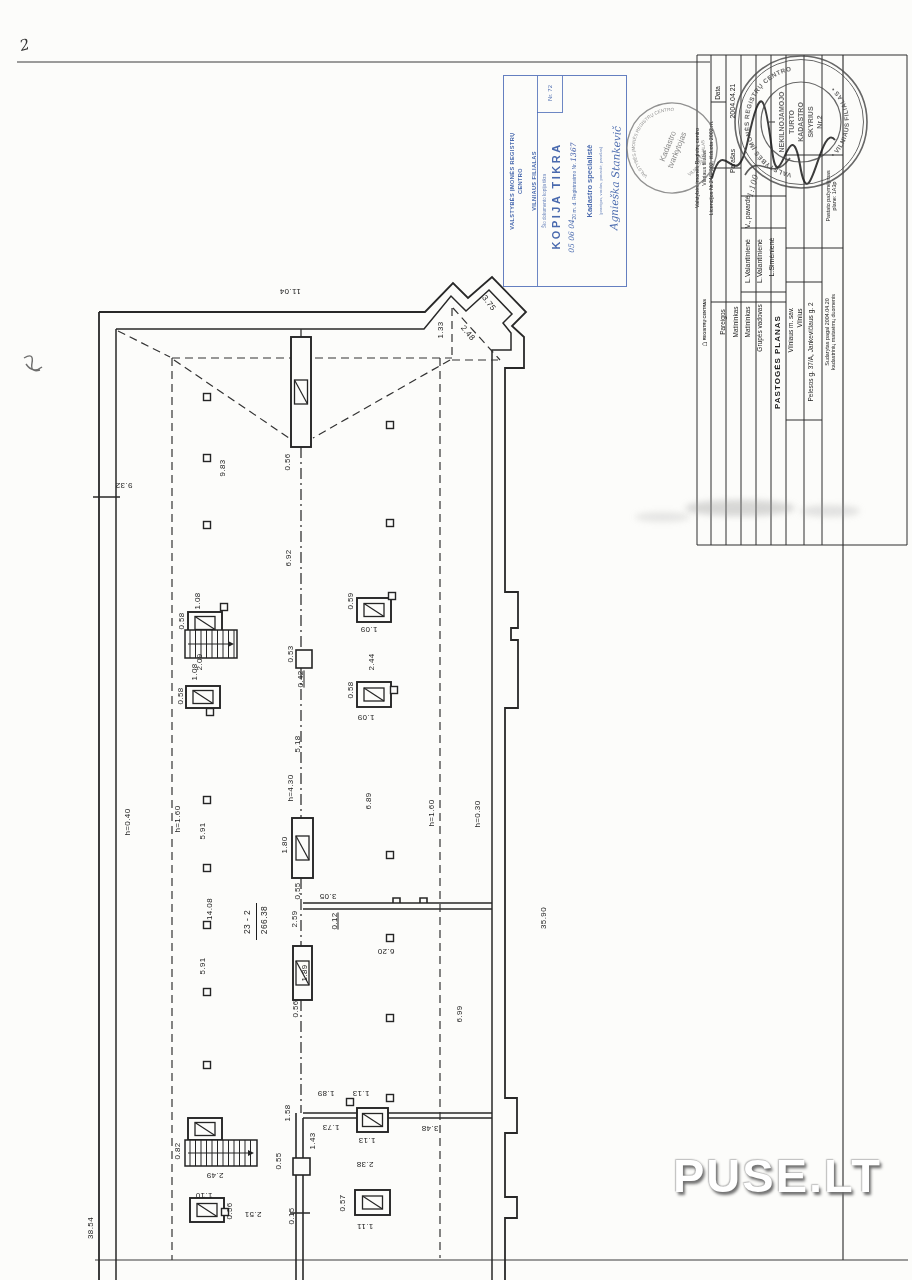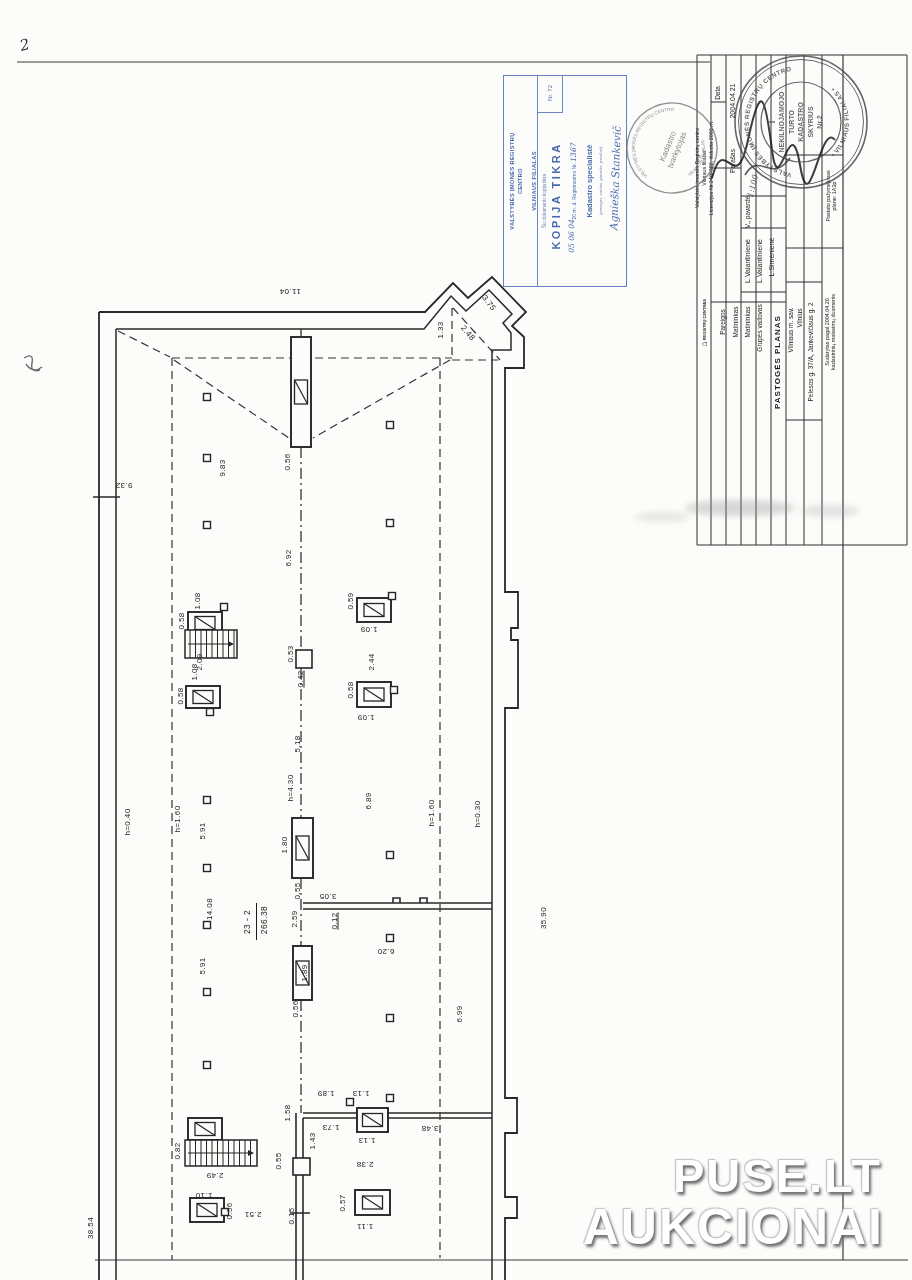--- a/index.html
+++ b/index.html
@@ -305,15 +305,14 @@
   <div class="smudge" style="left:685px;top:500px;width:110px;height:16px;background:rgba(145,145,145,.35);"></div>
   <div class="smudge" style="left:635px;top:512px;width:55px;height:10px;background:rgba(150,150,150,.22);"></div>
   <div class="smudge" style="left:800px;top:505px;width:60px;height:12px;background:rgba(150,150,150,.25);"></div>
 
   <div class="abs hw" style="left:20px;top:36px;font-size:15px;color:#333;transform:rotate(-14deg);">2</div>
   <svg class="abs" style="left:18px;top:350px;" width="36" height="36" viewBox="0 0 36 36">
     <path d="M6,8 q10,-6 8,5 q-2,10 8,7 m-14,-6 q7,10 16,3" fill="none" stroke="#4a4a4a" stroke-width="1.4" opacity=".8"></path>
   </svg>
 
   <div class="wm" style="right:30px;top:1148px;font-size:47px;">PUSE.LT</div>
-  <div class="wm" style="right:28px;top:1198px;font-size:50px;">AUKCIONAI</div>
 
 </div>
 
 </body></html>

